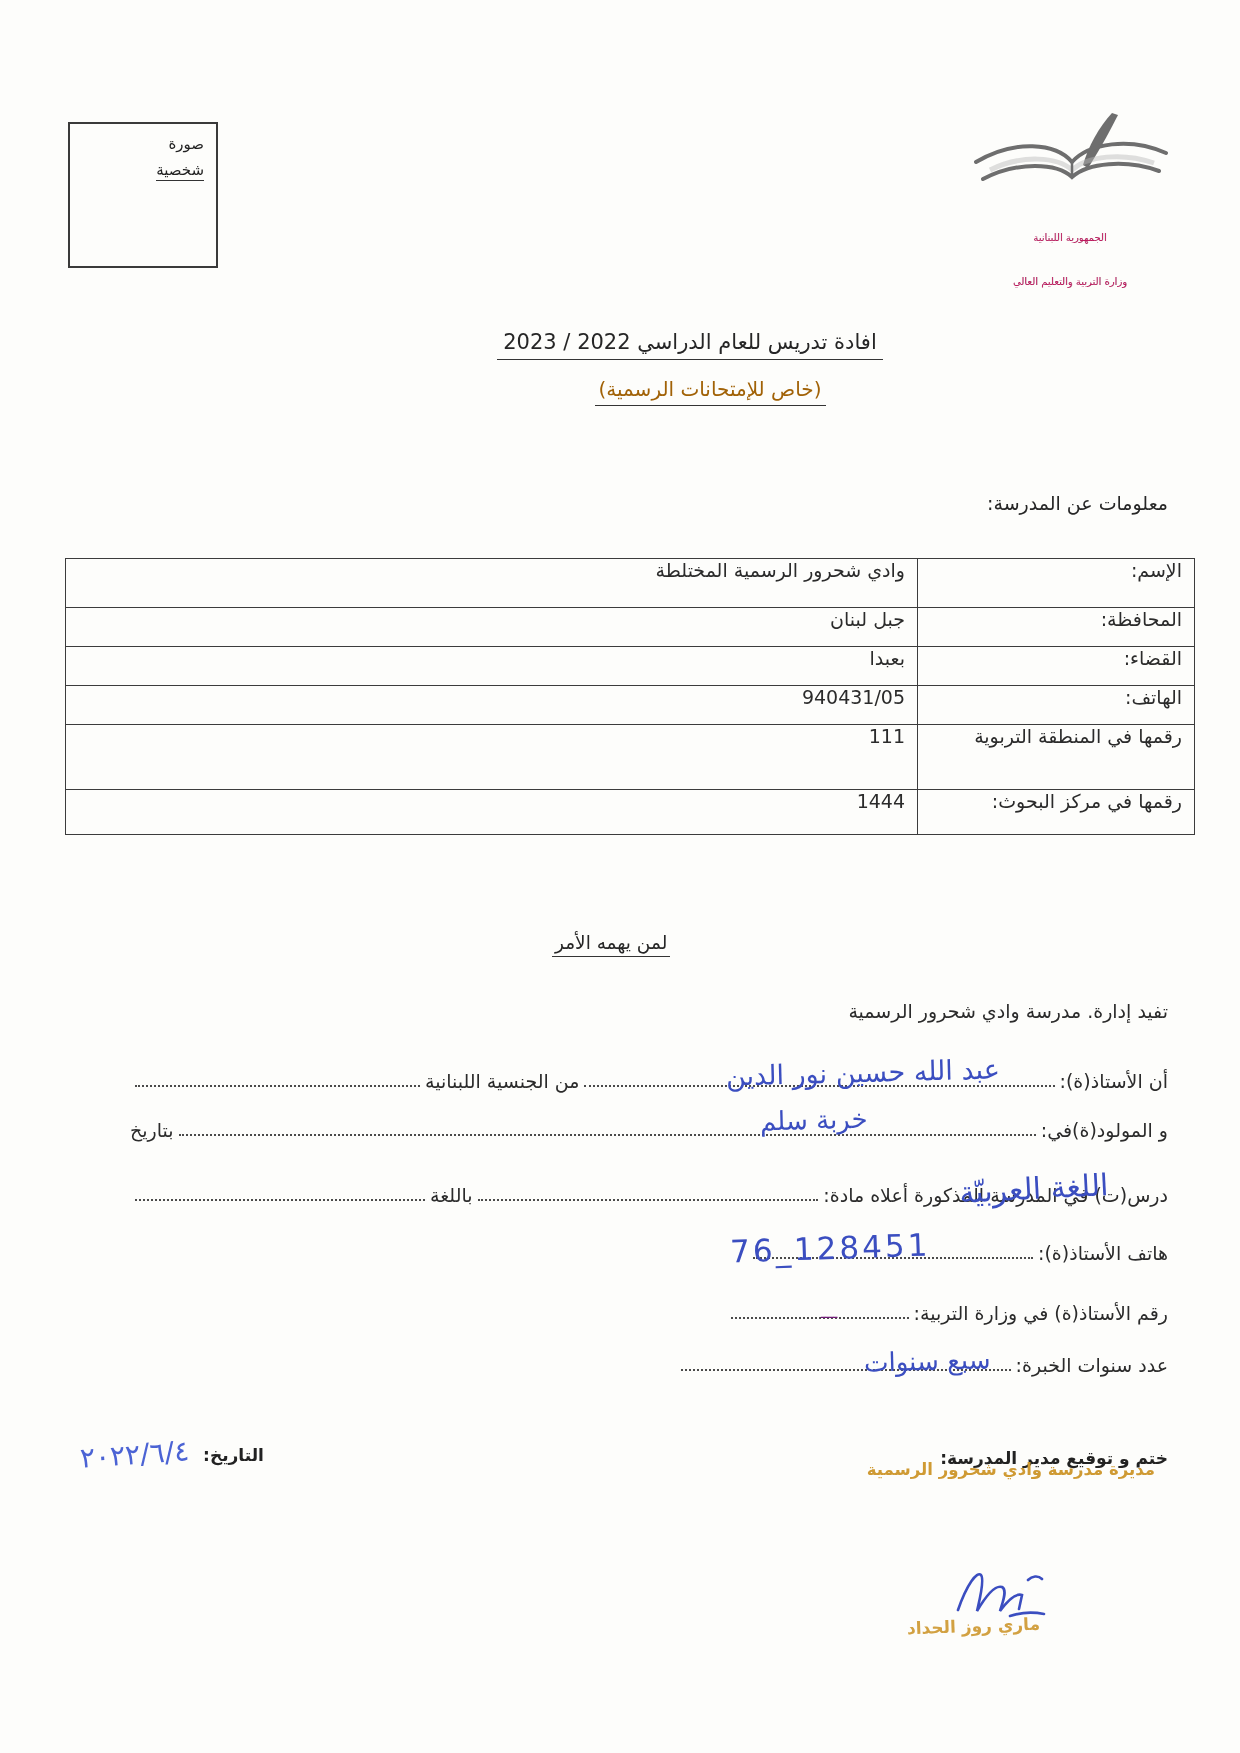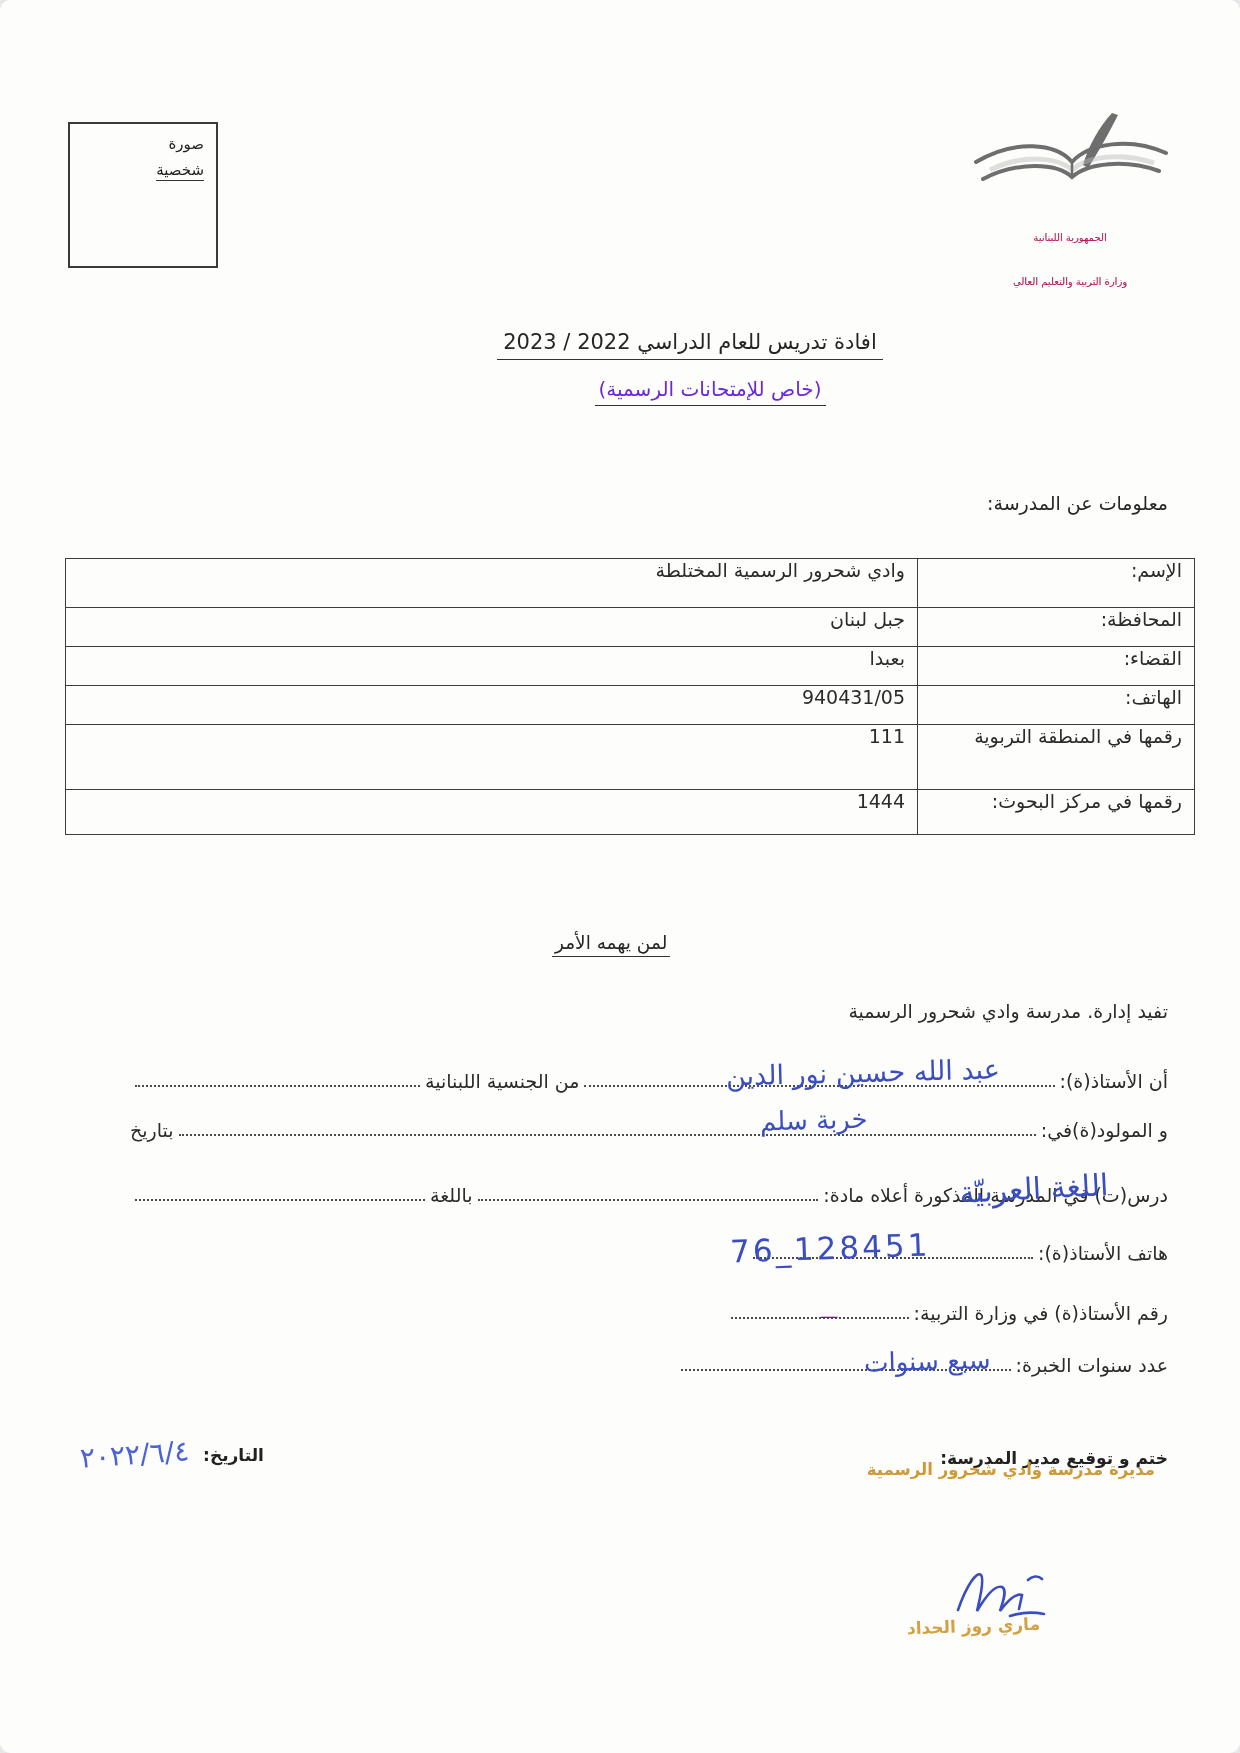--- a/index.html
+++ b/index.html
@@ -5,39 +5,38 @@
   html,body{margin:0;padding:0;background:#e8e8e8;}
   .page{
     position:relative;
     width:1240px;height:1753px;
     margin:0 auto;
     background:#fdfdfb;
     font-family:"DejaVu Sans",sans-serif;
     color:#2e2e2e;
     overflow:hidden;
     direction:rtl;
-    border-radius:11px;
   }
   
   .photo-box{
     position:absolute;left:68px;top:122px;width:150px;height:146px;
     border:2px solid #3a3a3a;box-sizing:border-box;
     padding:8px 12px 0 0;text-align:right;direction:rtl;
     font-size:15px;line-height:1.7;color:#222;
   }
   .photo-box .u{border-bottom:1.4px solid #333;padding-bottom:1px;}
   
   .logo-wrap{position:absolute;left:950px;top:110px;width:240px;text-align:center;}
   .gov-line{font-size:10px;color:#be185d;line-height:1.55;white-space:nowrap;
     text-shadow:.4px .4px .5px #c2c2c2;margin-top:28px;}
   
   .title-block{position:absolute;left:400px;top:330px;width:580px;text-align:center;}
   .title1{display:inline-block;font-size:21px;color:#262626;
     border-bottom:1.6px solid #343434;padding:0 6px 5px;white-space:nowrap;}
-  .title2{display:inline-block;font-size:20px;color:#6d28d9;
+  .title2{display:inline-block;font-size:20px;color:#a16207;
     border-bottom:1.6px solid #343434;padding:0 4px 4px;margin-top:17px;white-space:nowrap;margin-left:40px;}
   
   .school-heading{position:absolute;right:72px;top:492px;font-size:19px;color:#262626;margin-left:42px;}
   table.school{
     position:absolute;left:65px;top:558px;width:1130px;
     border-collapse:collapse;direction:rtl;table-layout:fixed;
   }
   table.school td{
     border:1.4px solid #3c3c3c;vertical-align:top;
     font-size:19px;color:#2b2b2b;padding:0 12px 4px;

